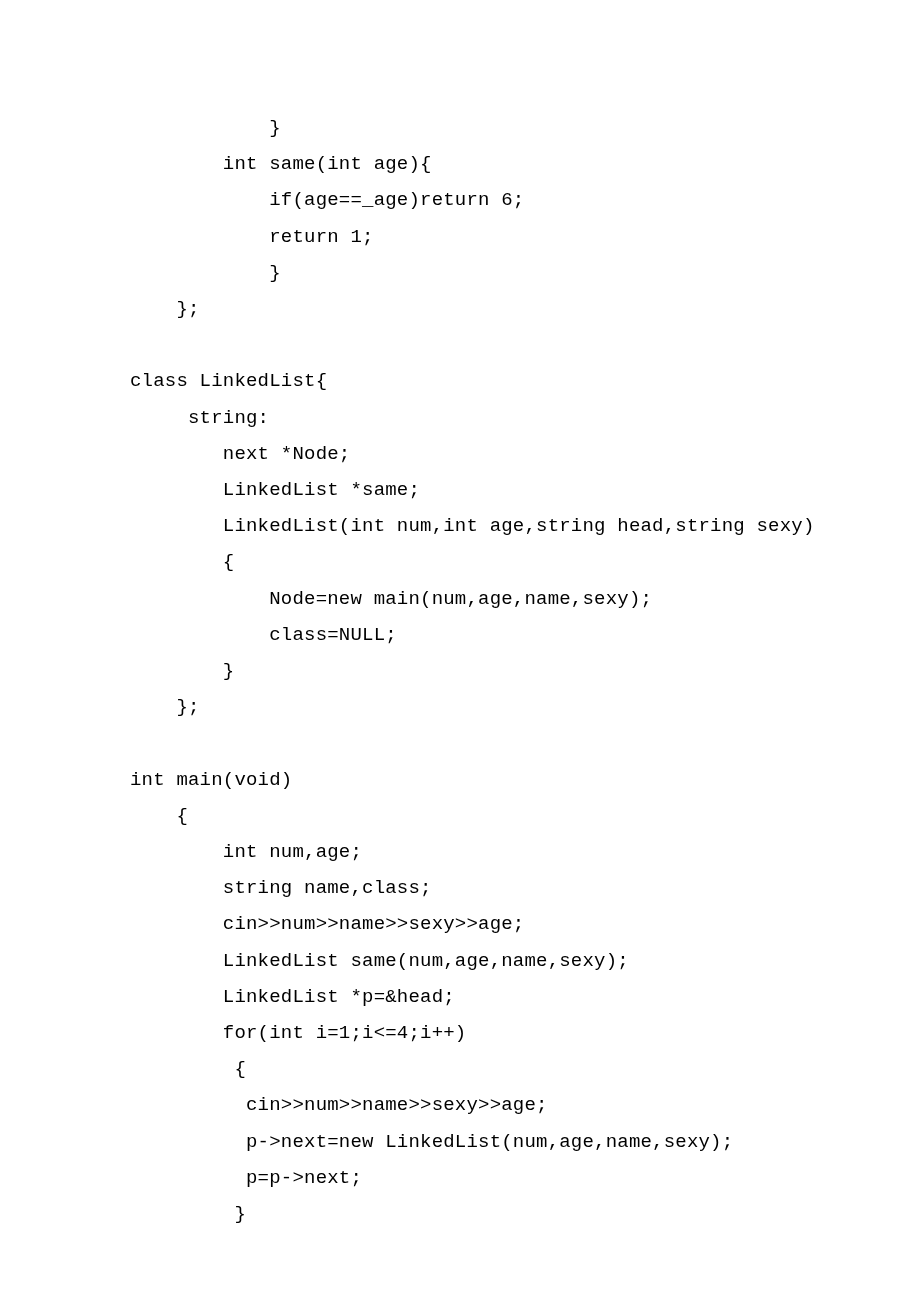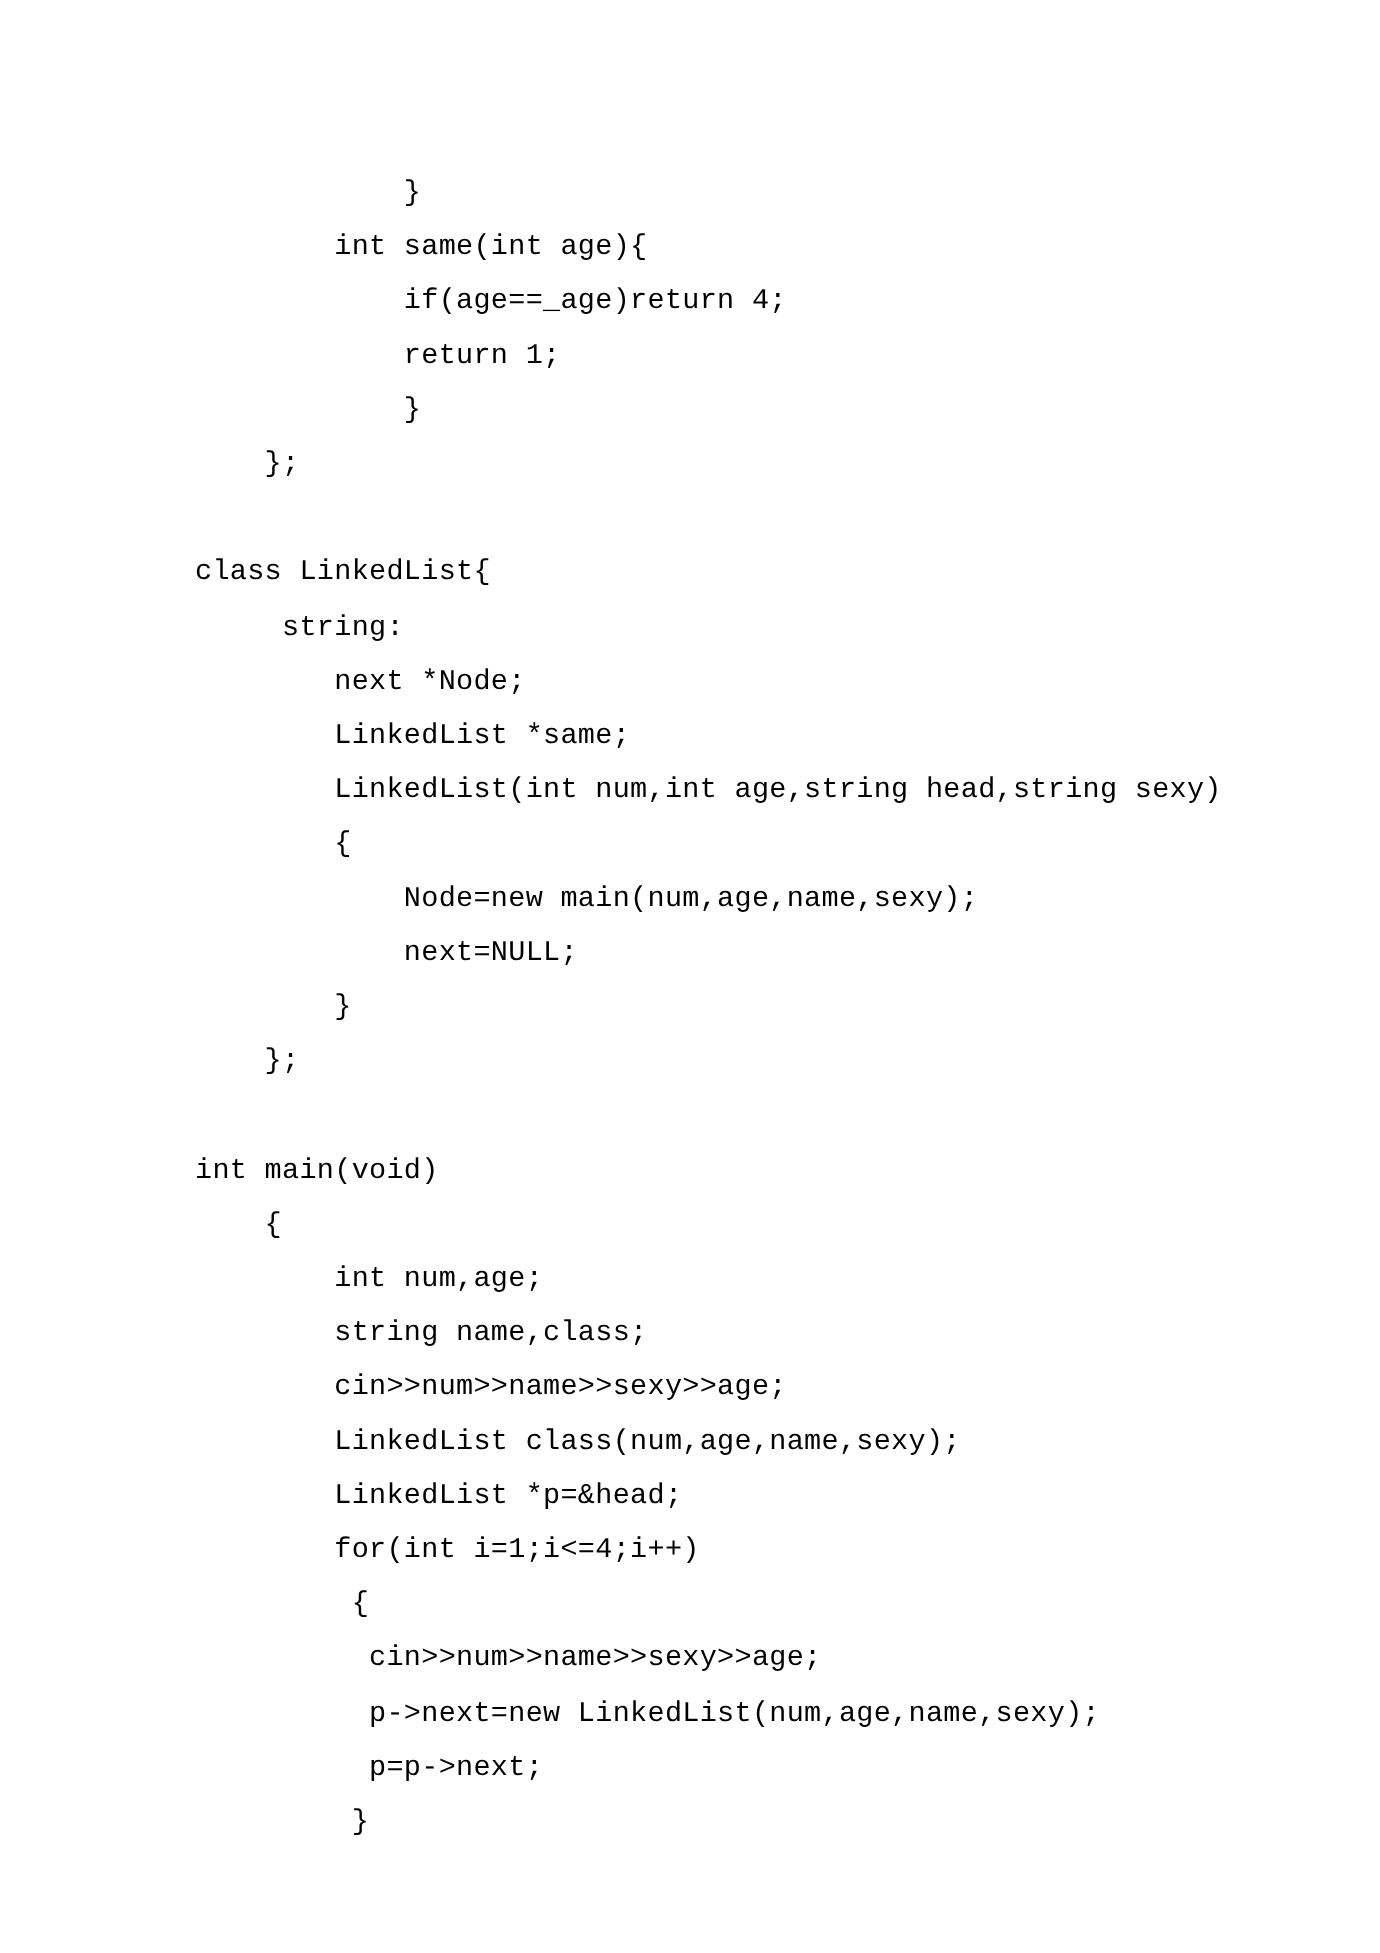--- a/index.html
+++ b/index.html
@@ -18,41 +18,41 @@
     color: #000000;
     white-space: pre;
     letter-spacing: 0.2px;
   }
 </style>
 </head>
 <body>
 
 <div class="page"><span>            }</span>
 <span>        int same(int age){</span>
-<span>            if(age==_age)return 4;</span>
+<span>            if(age==_age)return 6;</span>
 <span>            return 1;</span>
 <span>            }</span>
 <span>    };</span>
 <span></span>
 <span>class LinkedList{</span>
 <span>     string:</span>
 <span>        next *Node;</span>
 <span>        LinkedList *same;</span>
 <span>        LinkedList(int num,int age,string head,string sexy)</span>
 <span>        {</span>
 <span>            Node=new main(num,age,name,sexy);</span>
-<span>            next=NULL;</span>
+<span>            class=NULL;</span>
 <span>        }</span>
 <span>    };</span>
 <span></span>
 <span>int main(void)</span>
 <span>    {</span>
 <span>        int num,age;</span>
 <span>        string name,class;</span>
 <span>        cin&gt;&gt;num&gt;&gt;name&gt;&gt;sexy&gt;&gt;age;</span>
-<span>        LinkedList class(num,age,name,sexy);</span>
+<span>        LinkedList same(num,age,name,sexy);</span>
 <span>        LinkedList *p=&amp;head;</span>
 <span>        for(int i=1;i&lt;=4;i++)</span>
 <span>         {</span>
 <span>          cin&gt;&gt;num&gt;&gt;name&gt;&gt;sexy&gt;&gt;age;</span>
 <span>          p-&gt;next=new LinkedList(num,age,name,sexy);</span>
 <span>          p=p-&gt;next;</span>
 <span>         }</span></div>
 
 </body></html>

